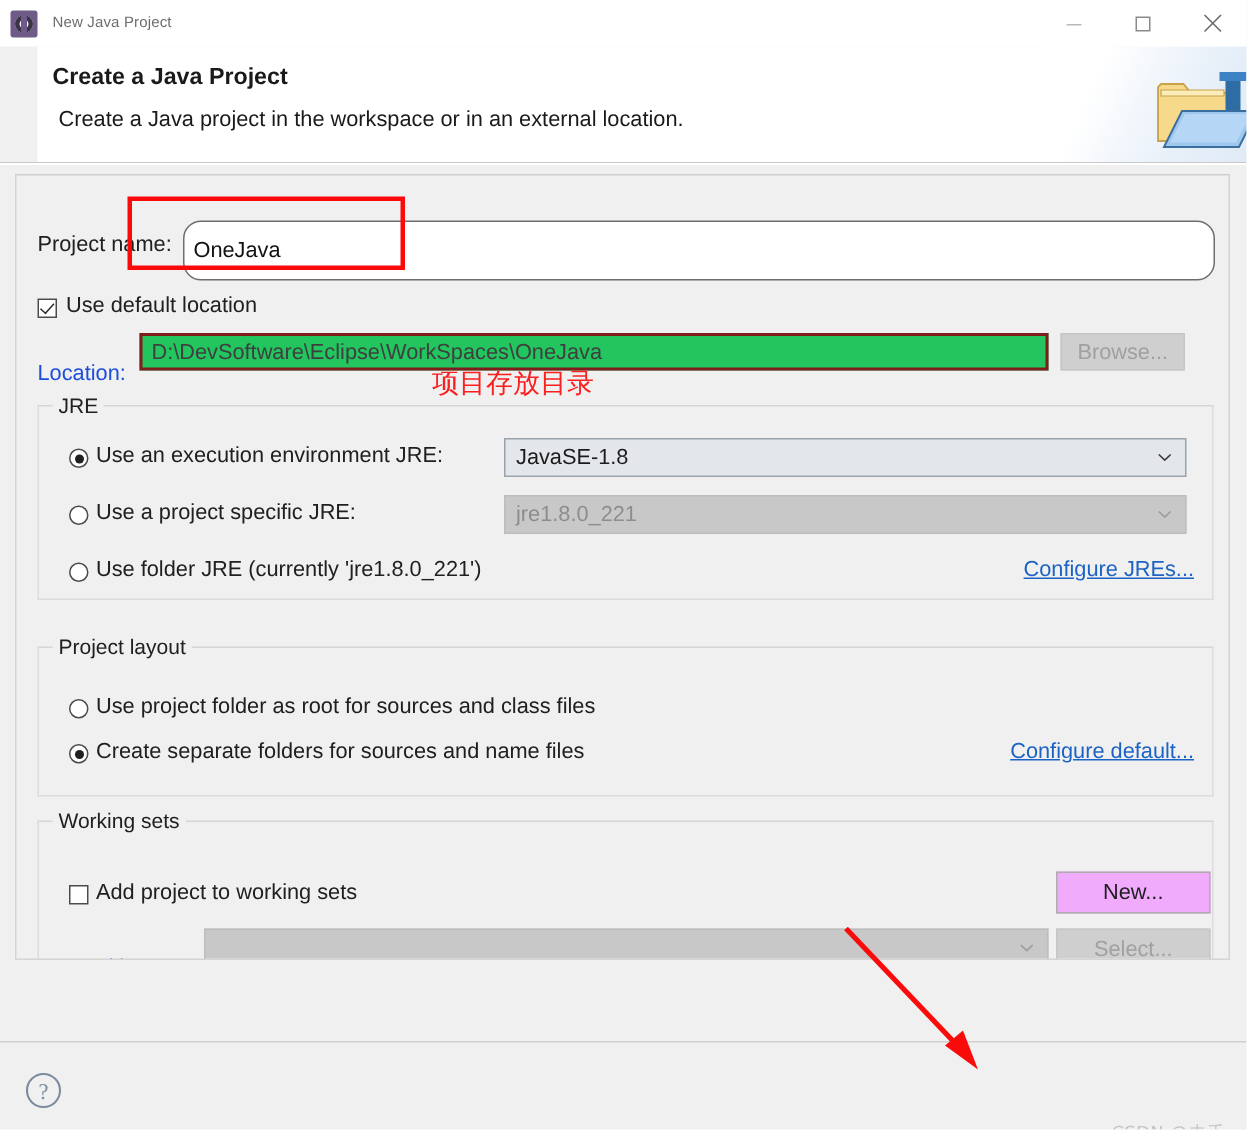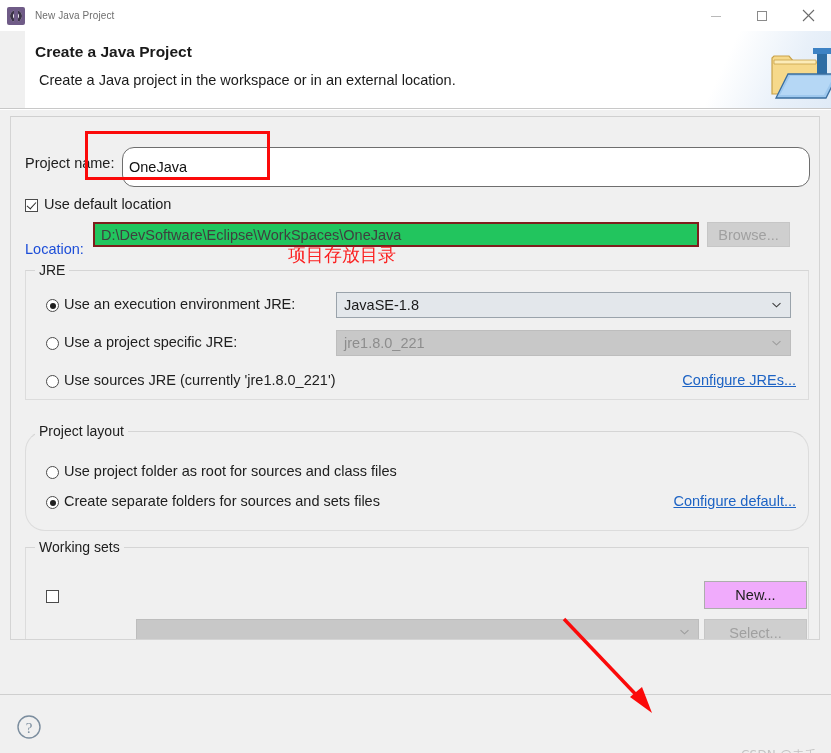--- a/index.html
+++ b/index.html
@@ -386,39 +386,40 @@
         <div class="rb" style="left:20px; top:66px;"></div>
         <div class="lbl" style="position:absolute; left:38px; top:63px;">Use a project specific JRE:</div>
         <div class="combo disabled" style="left:310px; top:59px; width:455px; height:26px;">
           <span>jre1.8.0_221</span>
           <svg class="chev" viewBox="0 0 10 6">
               <path d="M0.6 0.8 L5 5 L9.4 0.8" fill="none" stroke="currentColor" stroke-width="1.2"></path>
             </svg>
         </div>
 
         <div class="rb" style="left:20px; top:104px;"></div>
-        <div class="lbl" style="position:absolute; left:38px; top:101px;">Use sources JRE (currently 'jre1.8.0_221')</div>
+        <div class="lbl" style="position:absolute; left:38px; top:101px;">Use folder JRE (currently 'jre1.8.0_221')</div>
         <div class="link" style="right:12px; top:101px;">Configure JREs...</div>
       </div>
 
-      <div class="group" style="left:14px; top:314px; width:784px; height:100px;border-radius:20px;">
+      <div class="group" style="left:14px; top:314px; width:784px; height:100px;">
         <div class="group-title">Project layout</div>
 
         <div class="rb" style="left:20px; top:34px;"></div>
         <div class="lbl" style="position:absolute; left:38px; top:31px;">Use project folder as root for sources and class files</div>
 
         <div class="rb sel" style="left:20px; top:64px;"></div>
-        <div class="lbl" style="position:absolute; left:38px; top:61px;">Create separate folders for sources and sets files</div>
+        <div class="lbl" style="position:absolute; left:38px; top:61px;">Create separate folders for sources and name files</div>
         <div class="link" style="right:12px; top:61px;">Configure default...</div>
       </div>
 
       <div class="group" style="left:14px; top:430px; width:784px; height:95px; border-bottom:none;">
         <div class="group-title">Working sets</div>
 
         <div class="cb" style="left:20px; top:42px;"></div>
+        <div class="lbl" style="position:absolute; left:38px; top:39px;">Add project to working sets</div>
         <div class="pbtn" style="left:678px; top:33px; width:103px; height:28px;">New...</div>
 
         <div class="lbl disabled" style="position:absolute; left:20px; top:77px;">Working sets:</div>
         <div class="combo disabled" style="left:110px; top:71px; width:563px; height:26px;">
           <span></span>
           <svg class="chev" viewBox="0 0 10 6">
               <path d="M0.6 0.8 L5 5 L9.4 0.8" fill="none" stroke="currentColor" stroke-width="1.2"></path>
             </svg>
         </div>
         <div class="pbtn disabled" style="left:678px; top:71px; width:103px; height:28px;">Select...</div>

